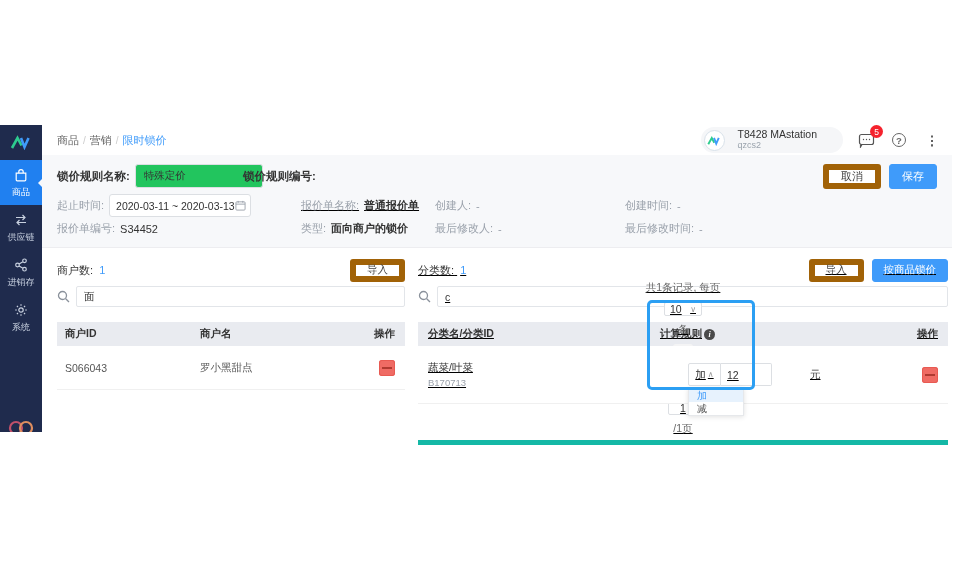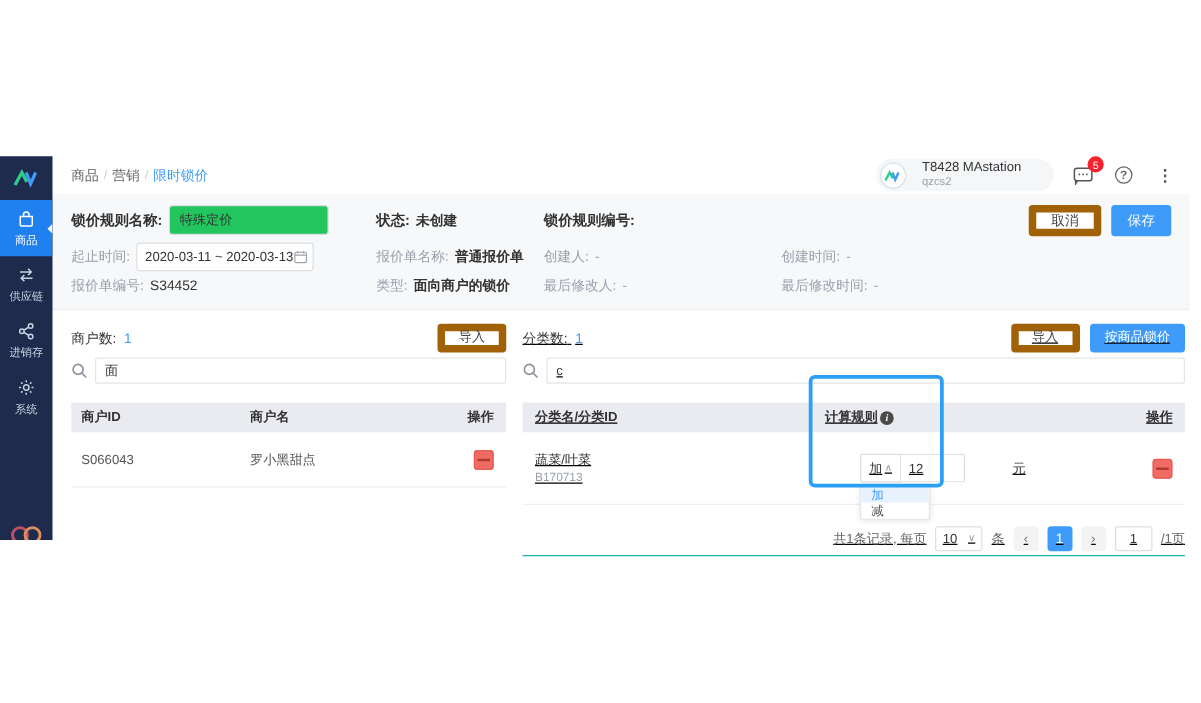--- a/index.html
+++ b/index.html
@@ -89,21 +89,21 @@
   .op-option { height:13px; display:flex; align-items:center; padding-left:8px; font-size:10px; color:#555; cursor:pointer; }
   .op-option.selected { background:#e7f2fd; color:#3f9bfa; }
 
   
   .hl-box { position:absolute; left:229px; top:42px; width:108px; height:90px; border:3px solid #2b9ff3; border-radius:5px; pointer-events:none; z-index:6; }
 
   
   .info-dot { display:inline-flex; width:11px; height:11px; border-radius:50%; background:#4a4a4a; color:#fff; font-size:8px; align-items:center; justify-content:center; margin-left:2px; font-style:italic; font-family:"Liberation Serif",serif; }
 
   
-  .pagi { margin-top:17px; height:24px; display:flex; align-items:center; justify-content:flex-end; gap:7px; font-size:10.5px; color:#666; border-bottom:1px solid #14b8a6; padding-bottom:4px; }
+  .pagi { margin-top:17px; height:24px; display:flex; align-items:center; justify-content:flex-end; gap:7px; font-size:10.5px; color:#666; border-bottom:5px solid #14b8a6; padding-bottom:4px;flex-direction:column; }
   .pp-select { width:38px; height:20px; border:1px solid #dcdfe3; border-radius:2px; background:#fff; display:flex; align-items:center; justify-content:space-between; padding:0 5px; cursor:pointer; color:#333; }
   .pg-btn { width:20px; height:20px; border-radius:3px; background:#f4f4f5; color:#777; display:flex; align-items:center; justify-content:center; font-size:11px; cursor:pointer; }
   .pg-cur { background:#3f9bfa; color:#fff; }
   .jump-input { width:30px; height:20px; border:1px solid #dcdfe3; border-radius:2px; text-align:center; font-size:10.5px; color:#333; outline:none; font-family:"Liberation Sans",sans-serif; }
   svg { display:block; }
 </style>
 </head>
 <body>
 
 <div class="stage">
@@ -207,44 +207,40 @@
             <span class="kebab">⋮</span>
           </div>
         </div>
       </div>
 
       <div class="formpanel">
         <div class="frow fr1">
           <div class="fcell c1">
             <span class="flabel strong">锁价规则名称:</span>
             <input class="name-input" type="text" value="特殊定价" style="">
-          </div>
-          <div class="fcell c2" style="padding-left:58px;">
-            <span class="flabel strong">状态:</span>
-            <span class="fvalue strong">未创建</span>
           </div>
           <div class="fcell c3" style="width:382px;">
             <span class="flabel strong">锁价规则编号:</span>
           </div>
         </div>
 
         <div class="frow fr2">
           <div class="fcell c1">
             <span class="flabel">起止时间:</span>
             <div class="date-box">
               <span class="date-text">2020-03-11 ~ 2020-03-13</span>
               <span>
                 <svg width="11" height="11" viewBox="0 0 12 12" fill="none" stroke="#9aa1ab" stroke-width="1">
                   <rect x="1" y="2" width="10" height="9" rx="1"></rect>
                     <path d="M1 4.5 h10 M3.5 1 v2 M8.5 1 v2"></path>
                 </svg>
               </span>
             </div>
           </div>
-          <div class="fcell c2" style="padding-left:58px;">
+          <div class="fcell c2" style="padding-left:58px;text-decoration:underline;">
             <span class="flabel">报价单名称:</span>
             <span class="fvalue strong">普通报价单</span>
           </div>
           <div class="fcell c3">
             <span class="flabel">创建人:</span>
             <span class="fvalue dim">-</span>
           </div>
           <div class="fcell c4">
             <span class="flabel">创建时间:</span>
             <span class="fvalue dim">-</span>

